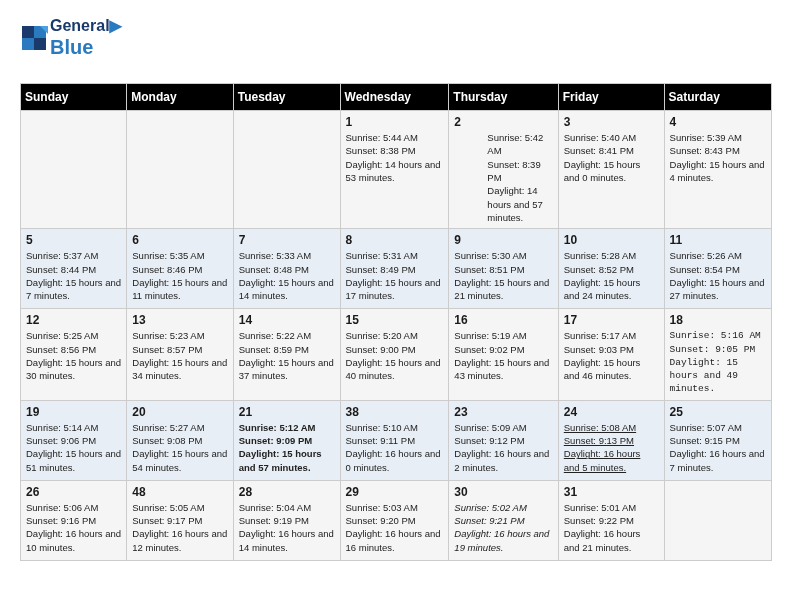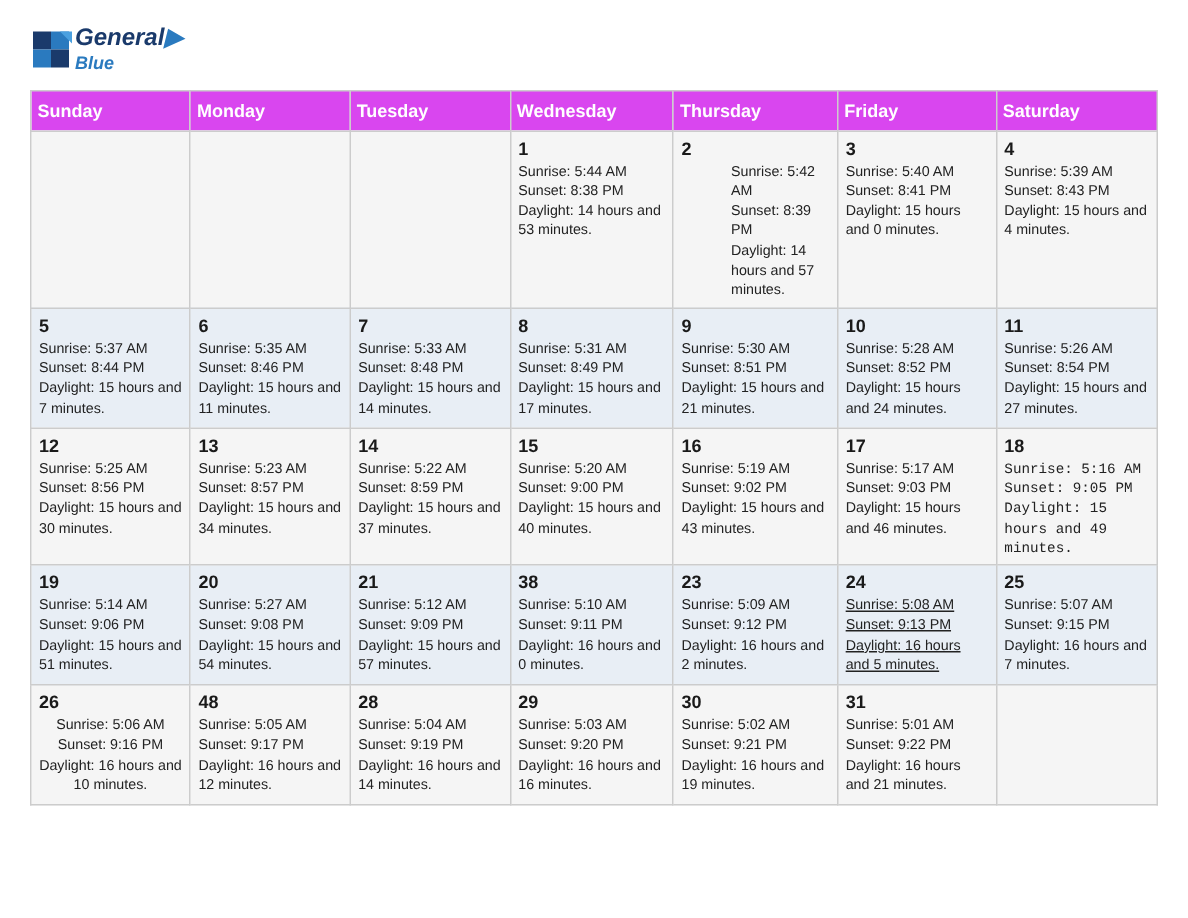--- a/index.html
+++ b/index.html
@@ -10,22 +10,21 @@
       min-height: 612px;
     }
     .container {
       width: 792px;
       padding: 16px 20px 16px 20px;
     }
     .header {
       display: flex;
       justify-content: space-between;
       align-items: center;
-      margin-bottom: 10px;
-      font-style: italic;
+      margin-bottom: 24px;
     }
     .logo {
       display: flex;
       align-items: center;
     }
     .logo-icon {
       width: 28px;
       height: 28px;
       margin-right: 2px;
     }
@@ -40,21 +39,21 @@
     .location-title {
       font-size: 15px;
       color: #333;
     }
     table {
       width: 100%;
       border-collapse: collapse;
       font-size: 10.5px;
     }
     thead tr th {
-      background-color: #d946ef;
+      background-color: #000000;
       color: #fff;
       padding: 6px 4px;
       text-align: left;
       font-size: 12px;
       font-weight: bold;
       border: 1px solid #ccc;
     }
     tbody tr td {
       border: 1px solid #ccc;
       vertical-align: top;
@@ -92,21 +91,21 @@
     <div class="logo">
       <svg class="logo-icon" viewBox="0 0 28 28">
         <rect x="2" y="2" width="12" height="12" fill="#1a3a6b"></rect>
         <rect x="14" y="2" width="12" height="12" fill="#2a7abf"></rect>
         <rect x="2" y="14" width="12" height="12" fill="#2a7abf"></rect>
         <rect x="14" y="14" width="12" height="12" fill="#1a3a6b"></rect>
         <polygon points="20,2 28,10 28,2" fill="#4aa0e0"></polygon>
       </svg>
       <div>
         <div style="font-size:16px;font-weight:bold;color:#1a3a6b;line-height:1.2;">General<span style="color:#2a7abf;">▶</span></div>
-        <div style="font-size:12px;font-weight:bold;color:#2a7abf;line-height:1.2;">Blue</div>
+        <div style="font-size:20px;font-weight:bold;color:#2a7abf;line-height:1.2;">Blue</div>
       </div>
     </div>
     <div class="title-block">
       <div class="month-title"></div>
       <div class="location-title"></div>
     </div>
   </div>
 
   <table>
     <thead>
@@ -246,21 +245,21 @@
 Daylight: 15 hours and 51 minutes.</div>
           </td>
           <td>
             <span class="day-num">20</span>
             <div class="day-info" style="white-space: pre-line;">Sunrise: 5:27 AM
 Sunset: 9:08 PM
 Daylight: 15 hours and 54 minutes.</div>
           </td>
           <td>
             <span class="day-num">21</span>
-            <div class="day-info" style="white-space: pre-line;">Sunrise: 5:12 AM
+            <div class="day-info" style="white-space: pre-line; font-weight: bold;">Sunrise: 5:12 AM
 Sunset: 9:09 PM
 Daylight: 15 hours and 57 minutes.</div>
           </td>
           <td>
             <span class="day-num">38</span>
             <div class="day-info" style="white-space: pre-line;">Sunrise: 5:10 AM
 Sunset: 9:11 PM
 Daylight: 16 hours and 0 minutes.</div>
           </td>
           <td>
@@ -278,21 +277,21 @@
           <td>
             <span class="day-num">25</span>
             <div class="day-info" style="white-space: pre-line;">Sunrise: 5:07 AM
 Sunset: 9:15 PM
 Daylight: 16 hours and 7 minutes.</div>
           </td>
         </tr>
         <tr>
           <td>
             <span class="day-num">26</span>
-            <div class="day-info" style="white-space: pre-line; text-align: center;">Sunrise: 5:06 AM
+            <div class="day-info" style="white-space: pre-line;">Sunrise: 5:06 AM
 Sunset: 9:16 PM
 Daylight: 16 hours and 10 minutes.</div>
           </td>
           <td>
             <span class="day-num">48</span>
             <div class="day-info" style="white-space: pre-line;">Sunrise: 5:05 AM
 Sunset: 9:17 PM
 Daylight: 16 hours and 12 minutes.</div>
           </td>
           <td>
@@ -302,21 +301,21 @@
 Daylight: 16 hours and 14 minutes.</div>
           </td>
           <td>
             <span class="day-num">29</span>
             <div class="day-info" style="white-space: pre-line;">Sunrise: 5:03 AM
 Sunset: 9:20 PM
 Daylight: 16 hours and 16 minutes.</div>
           </td>
           <td>
             <span class="day-num">30</span>
-            <div class="day-info" style="white-space: pre-line;">Sunrise: 5:02 AM
+            <div class="day-info" style="white-space: pre-line; font-style: italic;">Sunrise: 5:02 AM
 Sunset: 9:21 PM
 Daylight: 16 hours and 19 minutes.</div>
           </td>
           <td>
             <span class="day-num">31</span>
             <div class="day-info" style="white-space: pre-line;">Sunrise: 5:01 AM
 Sunset: 9:22 PM
 Daylight: 16 hours and 21 minutes.</div>
           </td>
           <td class="empty-cell"></td>

